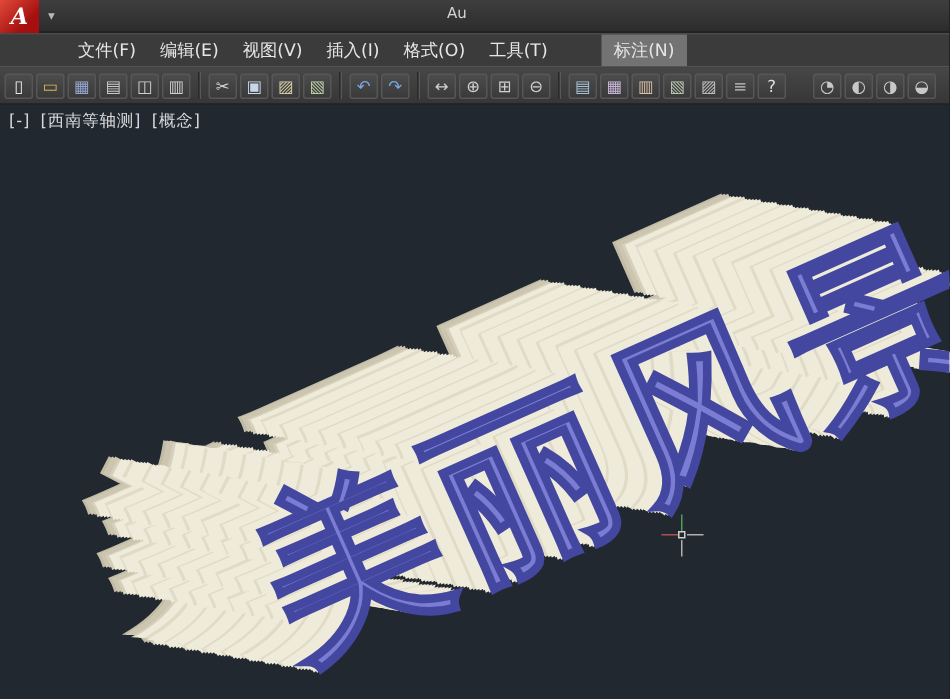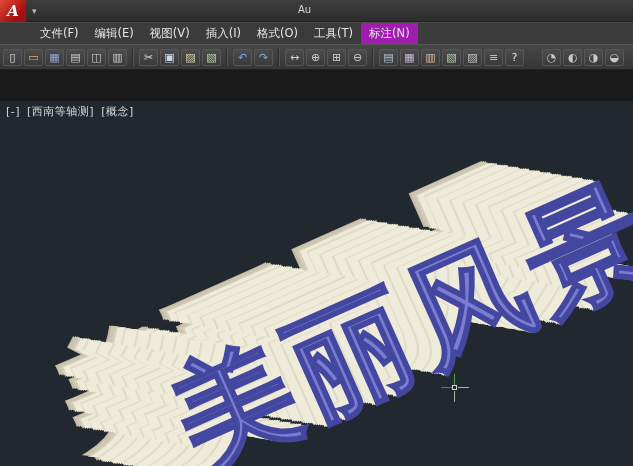--- a/index.html
+++ b/index.html
@@ -34,21 +34,21 @@
     position:absolute; left:298px; top:4px;
     color:#d4d4d4; font-size:10px;
   }
 
   
   .menubar {
     height:22px; flex:0 0 22px;
     background:#3b3b3b;
     border-top:1px solid #4a4a4a;
     display:flex; align-items:stretch;
-    padding-left:32px;
+    padding-left:44px;
   }
   .menu-item {
     color:#e6e6e6; font-size:11.5px;
     padding:3px 8px 0 8px; cursor:pointer;
     white-space:nowrap;
   }
 
   
   .toolbar {
     height:26px; flex:0 0 26px;
@@ -68,21 +68,20 @@
   .tb-sep {
     width:2px; height:18px; margin:0 3px;
     border-left:1px solid #2a2a2a; border-right:1px solid #585858;
   }
   .tb-gap { width:14px; }
 
   
   .canvas {
     flex:1 1 auto; position:relative; overflow:hidden;
     background:#212830;
-    margin-top:31px;
   }
   .vp-controls {
     position:absolute; left:6px; top:3px;
     font-size:11px; color:#d8d8d8; letter-spacing:0.5px;
   }
   .vp-controls span { cursor:pointer; margin-right:3px; }
 
   
   .text3d {
     position:absolute; left:155px; top:152px;
@@ -138,21 +137,21 @@
     <div class="title-text">Au</div>
   </div>
 
   <div class="menubar" id="menu-items">
       <span class="menu-item">文件(F)</span>
       <span class="menu-item">编辑(E)</span>
       <span class="menu-item">视图(V)</span>
       <span class="menu-item">插入(I)</span>
       <span class="menu-item">格式(O)</span>
       <span class="menu-item">工具(T)</span>
-      <span class="menu-item" style="background: #a21caf;">标注(N)</span>
+      <span class="menu-item" style="background: #737373; margin-left: 28px;">标注(N)</span>
     </div>
 
   <div class="toolbar" id="toolbar">
       <span class="tb-icon" style="color: rgb(232, 232, 232);">▯</span>
       <span class="tb-icon" style="color: rgb(217, 179, 92);">▭</span>
       <span class="tb-icon" style="color: rgb(147, 167, 208);">▦</span>
       <span class="tb-icon" style="color: rgb(201, 201, 201);">▤</span>
       <span class="tb-icon" style="color: rgb(207, 207, 207);">◫</span>
       <span class="tb-icon" style="color: rgb(207, 207, 207);">▥</span>
       <span class="tb-sep"></span>

